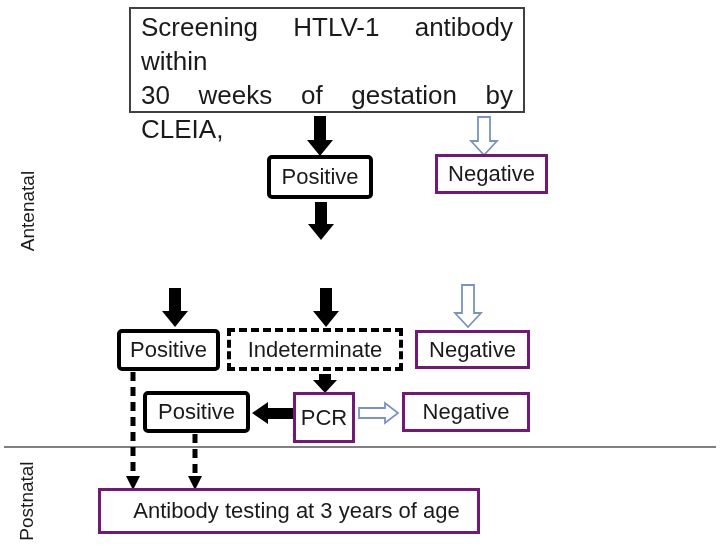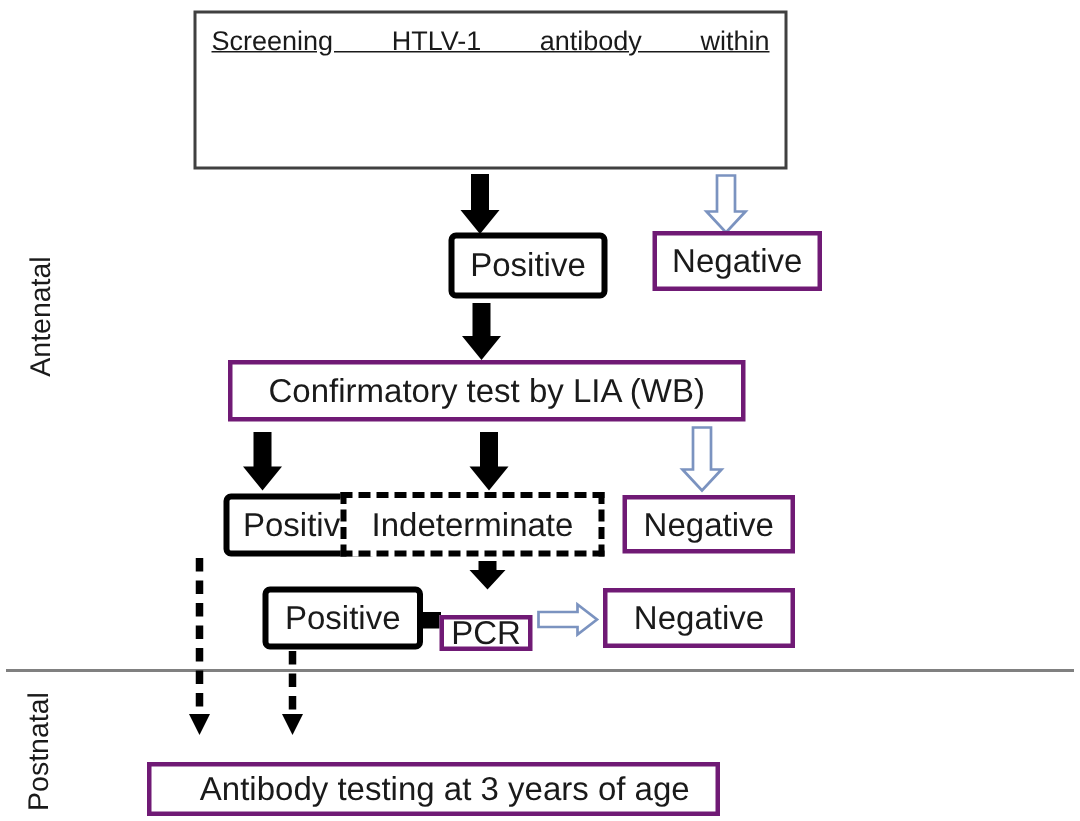--- a/index.html
+++ b/index.html
@@ -17,42 +17,42 @@
     box-sizing: border-box;
     display: flex;
     align-items: center;
     justify-content: center;
     font-size: 22px;
     line-height: 1.15;
     text-align: center;
     white-space: nowrap;
   }
   .thin  { border: 3px solid #701a75; }
-  .thick { border: 4px solid #000000; border-radius: 5px; margin-left: 32px; }
+  .thick { border: 4px solid #000000; border-radius: 5px; }
   .dashed{ border: 4px dashed #000000; text-align: center; }
   #screening-box {
     left: 129px; top: 7px; width: 396px; height: 106px;
     border: 2px solid #404040;
     display: block;
     text-align: left;
     white-space: normal;
     padding: 1px 10px 0 10px;
   }
-  .jline { font-size: 18px; line-height: 34px; text-align: justify; text-align-last: justify; text-decoration: underline; }
+  .jline { font-size: 26px; line-height: 34px; text-align: justify; text-align-last: justify; }
   .jline.last { text-align-last: left; }
   #positive1     { left: 267px; top: 155px; width: 106px; height: 44px; }
   #negative1     { left: 435px; top: 154px; width: 113px; height: 40px; }
   #confirmatory  { left: 152px; top: 240px; width: 345px; height: 41px; }
   #positive2     { left: 117px; top: 329px; width: 103px; height: 42px; }
   #indeterminate { left: 227px; top: 328px; width: 176px; height: 43px; }
   #negative2     { left: 415px; top: 330px; width: 115px; height: 39px; }
   #positive3     { left: 143px; top: 391px; width: 107px; height: 42px; }
-  #pcr           { left: 293px; top: 410px; width: 62px;  height: 24px; text-align: center; }
+  #pcr           { left: 293px; top: 392px; width: 62px;  height: 51px; text-align: center; }
   #negative3     { left: 402px; top: 392px; width: 128px; height: 40px; }
-  #followup      { left: 98px;  top: 508px; width: 382px; height: 36px; padding-left: 15px; }
+  #followup      { left: 98px;  top: 488px; width: 382px; height: 46px; padding-left: 15px; }
   .side-label {
     position: absolute;
     width: 90px; height: 22px;
     display: flex; align-items: center; justify-content: center;
     font-size: 19px;
     transform: rotate(-90deg);
   }
   #antenatal-label { left: -17px; top: 200px; }
   #postnatal-label { left: -18px; top: 490px; }
   #divider {
@@ -89,26 +89,26 @@
     <path fill="#ffffff" stroke-width="1.8" d="M359 408 L385 408 L385 403 L398 413 L385 423 L385 418 L359 418 Z" stroke="#7b93c0"></path>
 
     <line x1="133" y1="372" x2="133" y2="477" stroke-width="5" stroke-dasharray="9 6" stroke="#000000"></line>
     <polygon points="126,476 140,476 133,490" fill="#000000"></polygon>
     <line x1="195" y1="434" x2="195" y2="477" stroke-width="5" stroke-dasharray="9 6" stroke="#000000"></line>
     <polygon points="188,476 202,476 195,490" fill="#000000"></polygon>
   </svg>
 
   <div class="box" id="screening-box">
     <div class="jline">Screening HTLV-1 antibody within</div>
+    <div class="jline">30 weeks of gestation by CLEIA,</div>
   </div>
 
   <div class="box thick" id="positive1">Positive</div>
   <div class="box thin" id="negative1">Negative</div>
 
-  <div class="box thin" id="confirmatory">Confirmatory test by LIA (WB)</div>
 
   <div class="box thick" id="positive2">Positive</div>
   <div class="box dashed" id="indeterminate">Indeterminate</div>
   <div class="box thin" id="negative2">Negative</div>
 
   <div class="box thick" id="positive3">Positive</div>
   <div class="box thin" id="pcr">PCR</div>
   <div class="box thin" id="negative3">Negative</div>
 
   <div class="box thin" id="followup">Antibody testing at 3 years of age</div>

